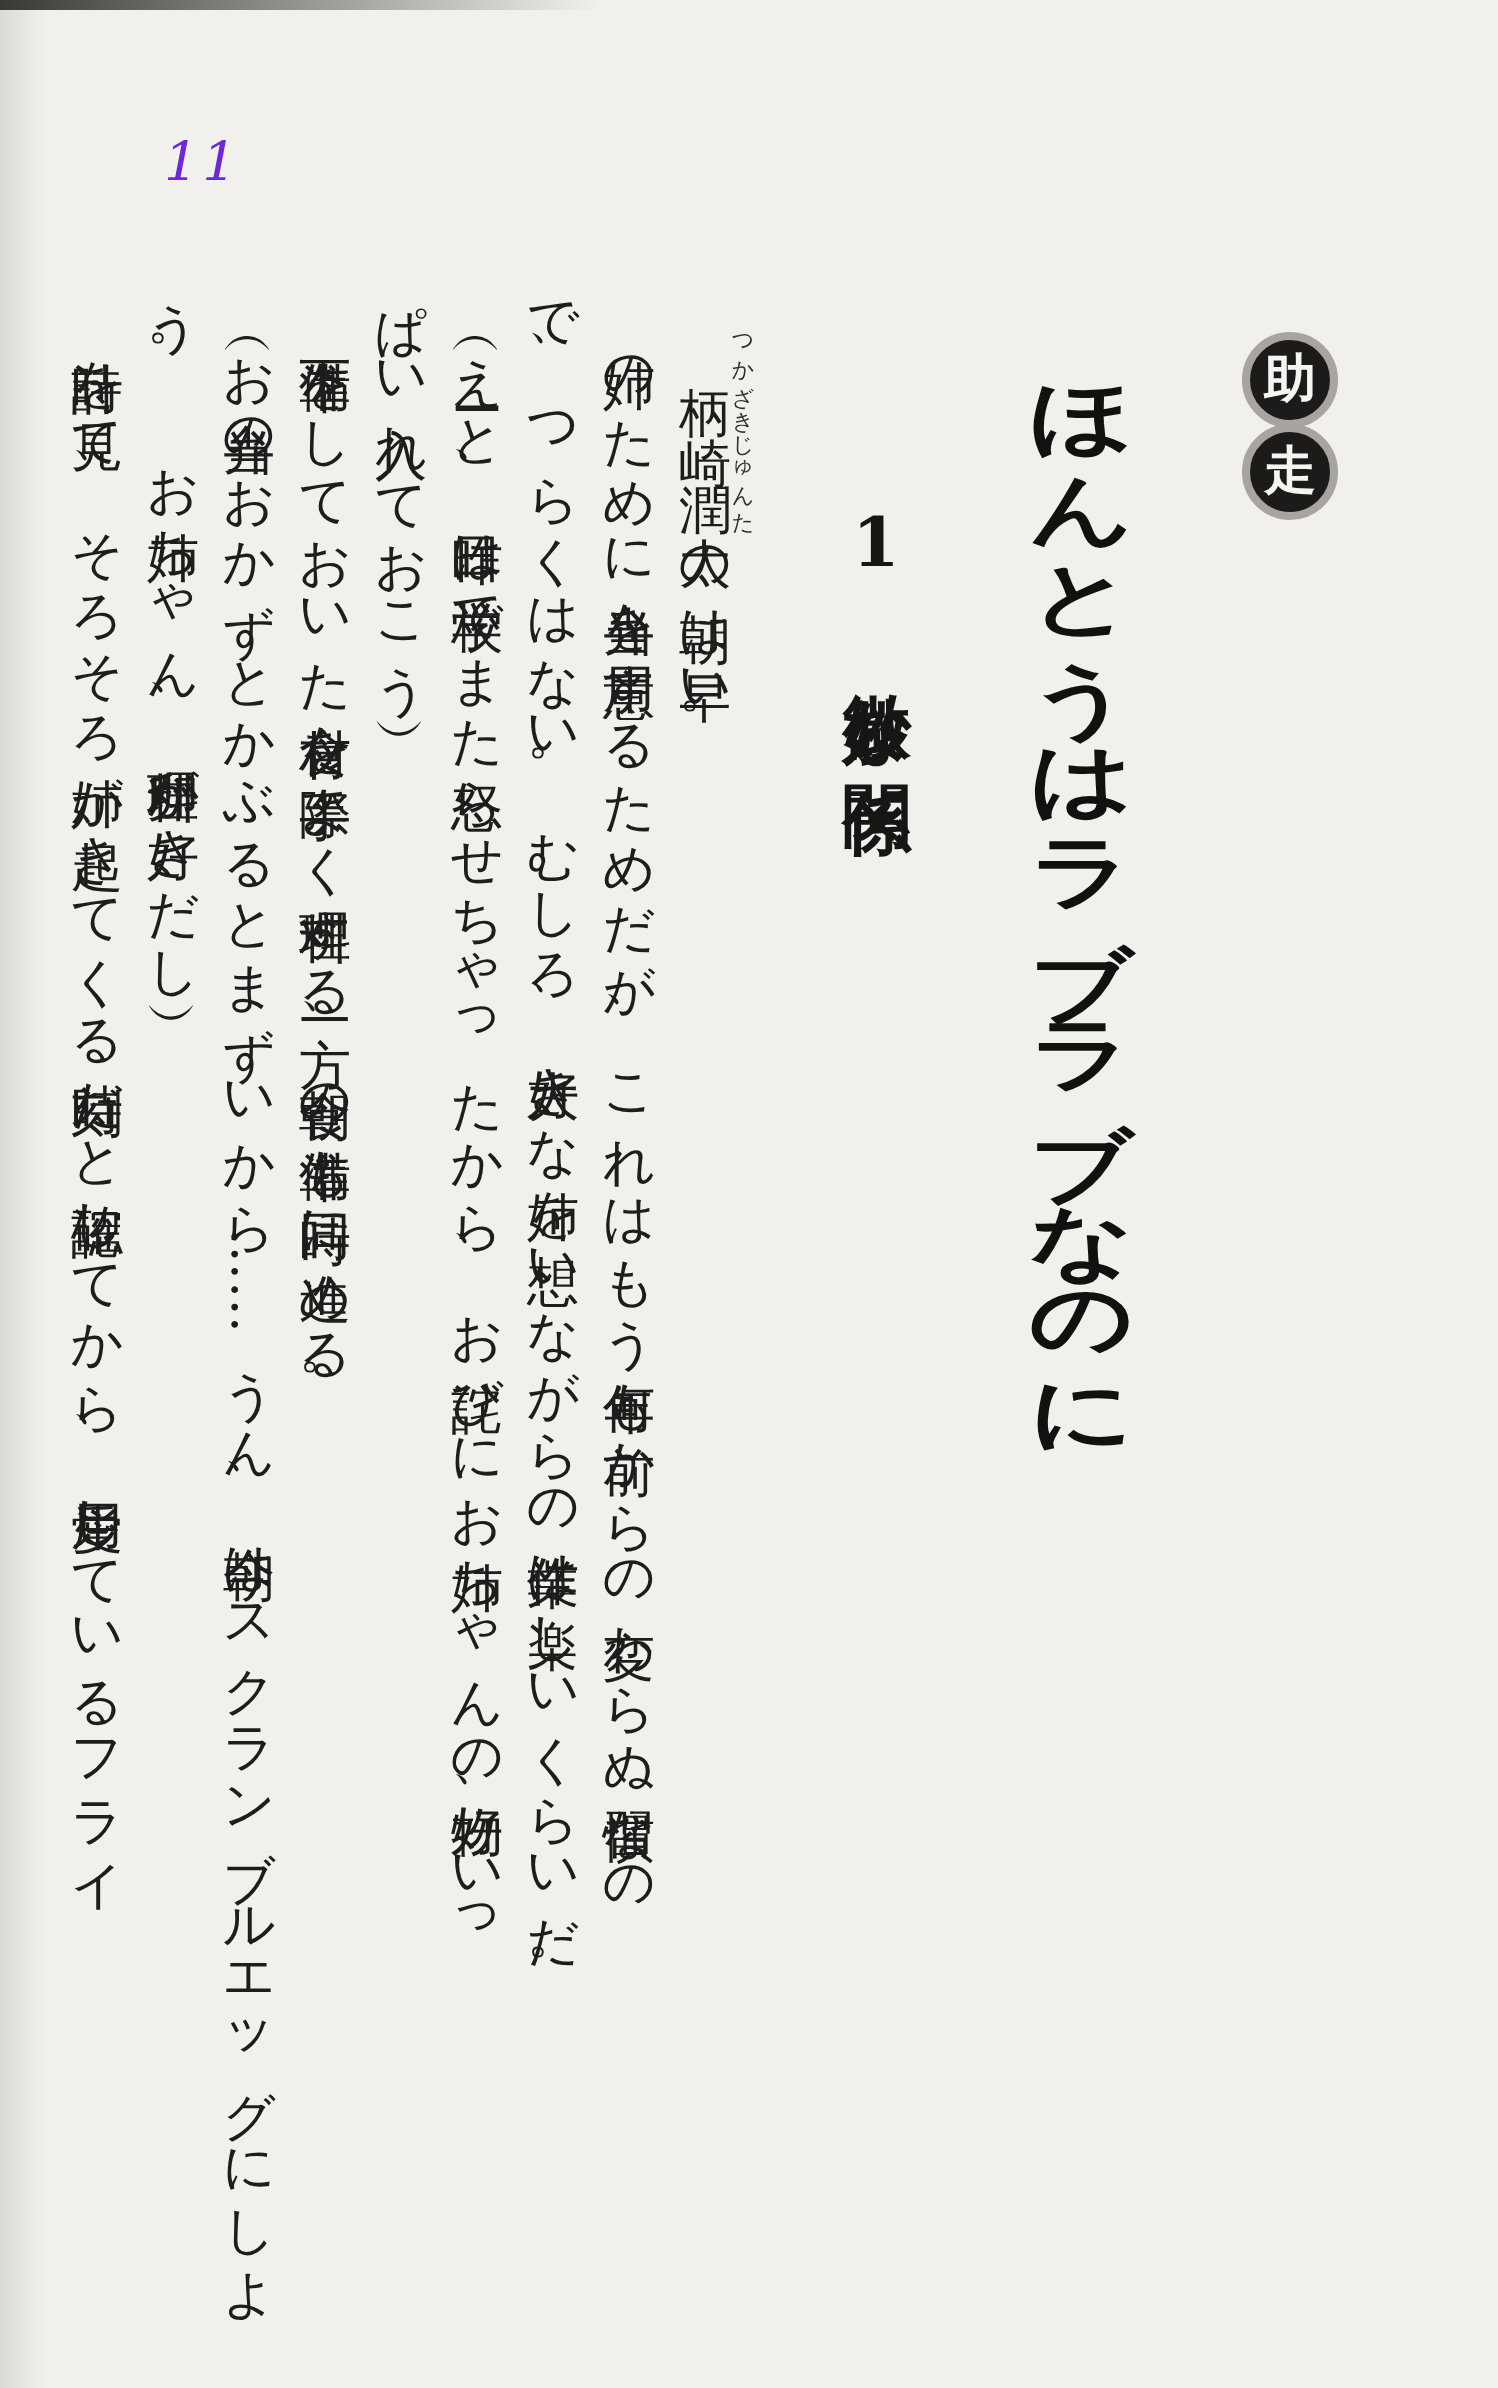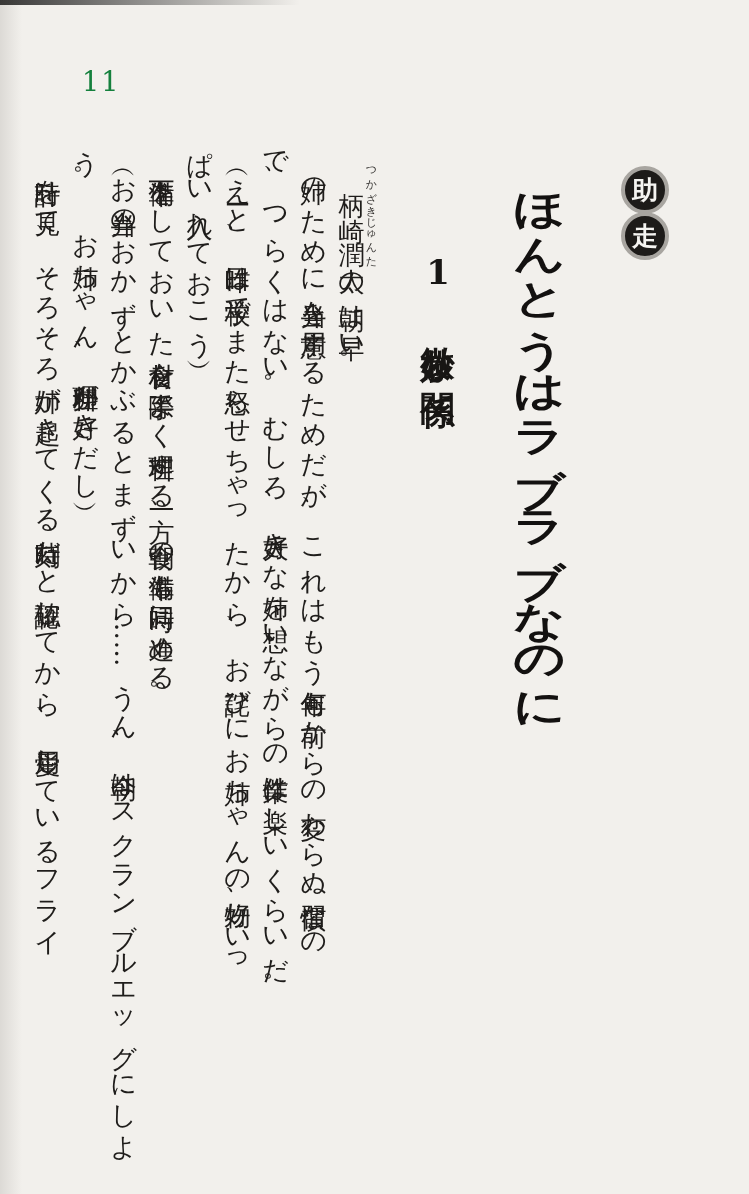--- a/index.html
+++ b/index.html
@@ -19,22 +19,22 @@
     width: 300px; height: 5px;
     background: linear-gradient(to right, rgba(10,10,10,0.8), rgba(10,10,10,0));
   }
   .scan-left {
     position: absolute; top: 0; left: 0;
     width: 22px; height: 100%;
     background: linear-gradient(to right, rgba(60,55,50,0.12), rgba(60,55,50,0));
   }
   .page-number {
     position: absolute; left: 82px; top: 66px;
-    font-size: 27px; 
-    letter-spacing: 2px; color: #15803d;
+    font-size: 27px; font-style: italic;
+    letter-spacing: 2px; color: #6d28d9;
   }
   
   .chapter-badge {
     position: absolute; top: 166px; right: 80px;
     display: flex; flex-direction: column; align-items: center;
   }
   .badge-circle {
     width: 40px; height: 40px; border-radius: 50%;
     background: #1d1b19; border: 4px solid #a8a5a0;
     color: #f5f4f1;

